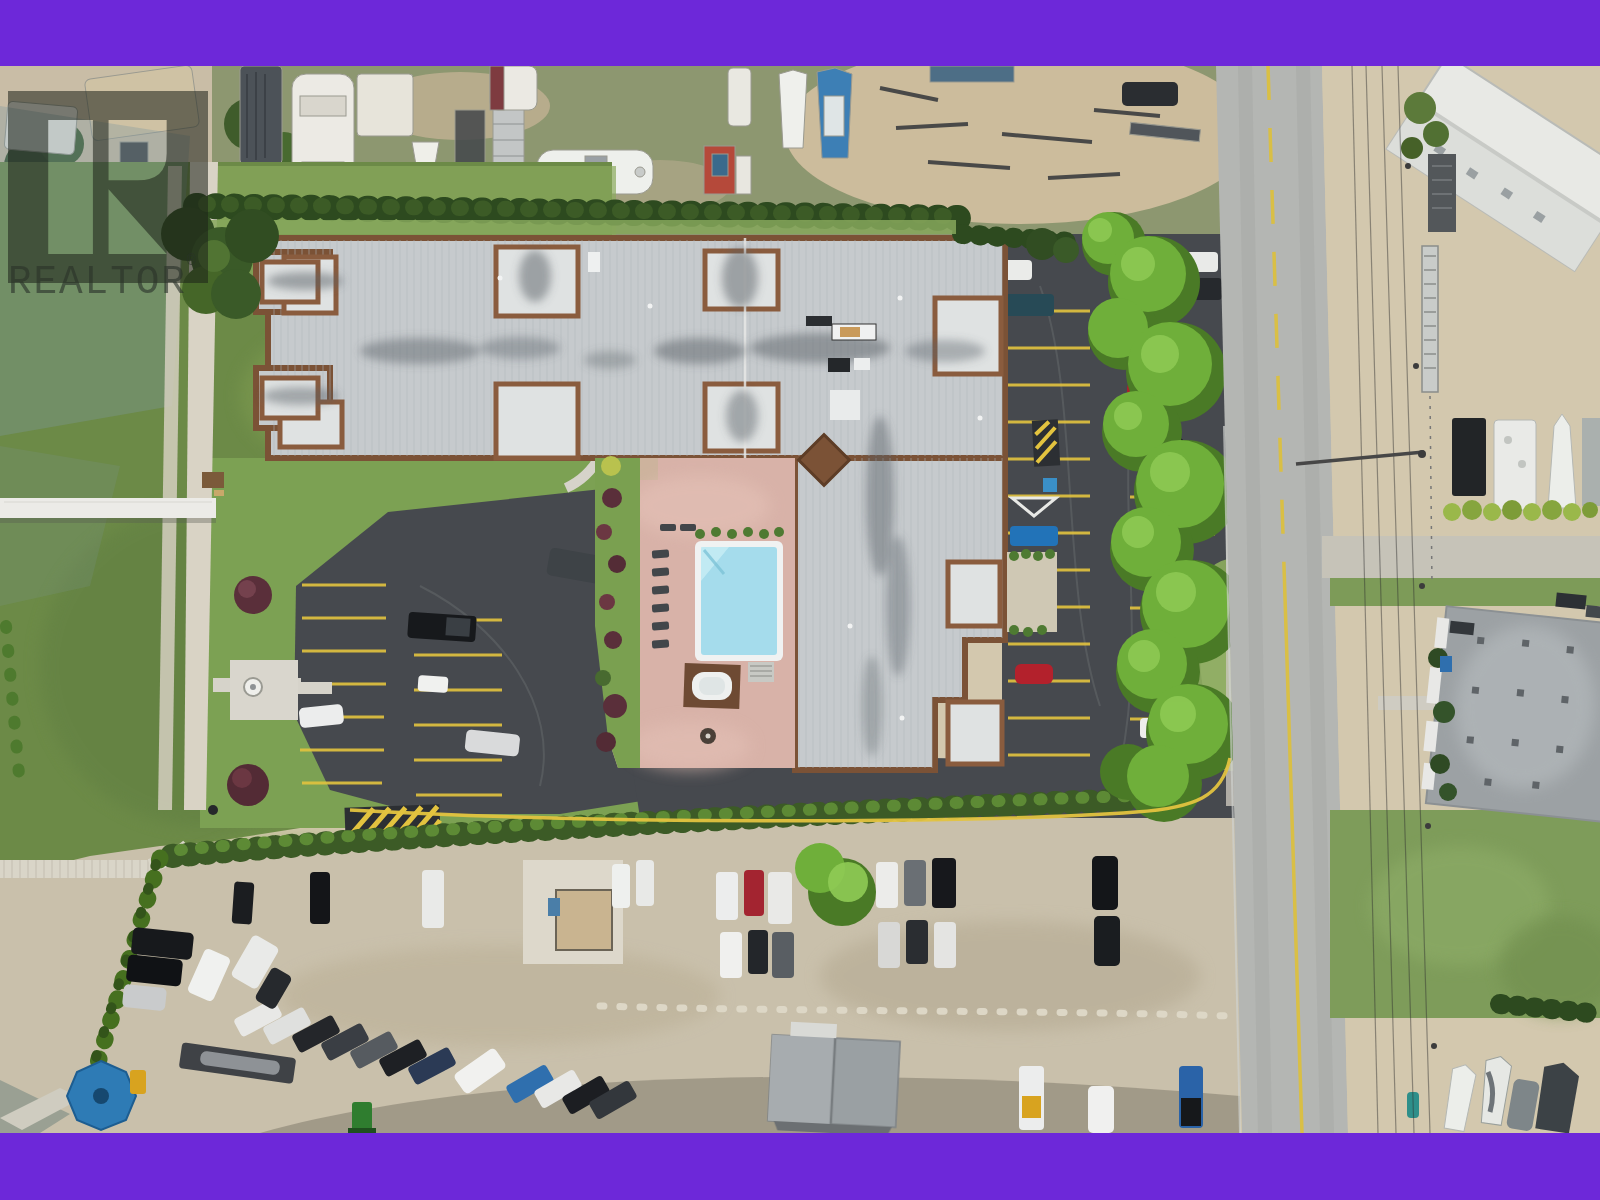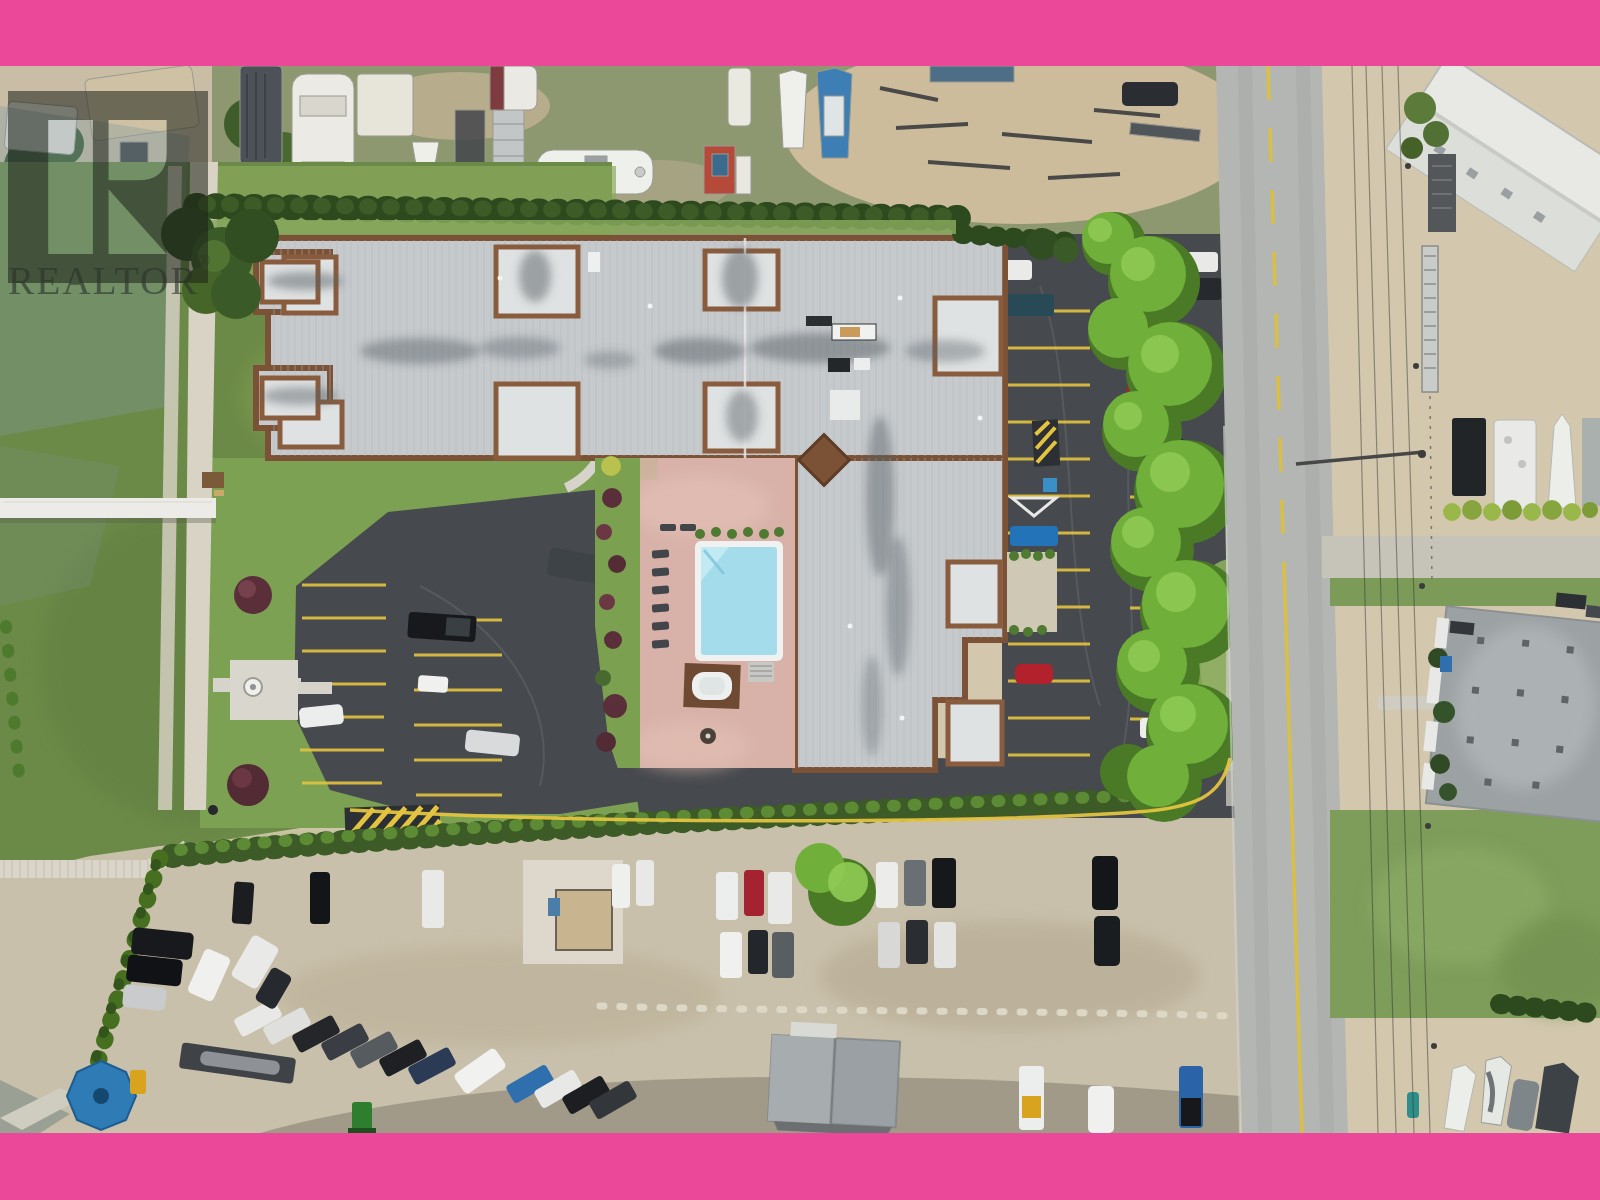--- a/index.html
+++ b/index.html
@@ -5,22 +5,22 @@
   :root{
     --sand:#d3c8ae; --gravel:#c9c0ab; --yard-grass:#8d9770; --field-green:#6c8a47;
     --field-bright:#8aa95c; --lawn:#7ca153; --asphalt:#46494e; --road:#b4b6b3;
     --roof:#c6cacd; --trim:#7b5236; --deck:#d8b2a8; --pool:#a5dcec; --coping:#f0f2f2;
     --hedge-dark:#2d4a1f; --hedge-mid:#3c5b26; --hedge-light:#5d8a35;
     --tree:#6faf3a; --tree-dark:#4a7a26; --tree-light:#8fcb55;
     --yellow:#e3c33f; --white-paint:#eceded; --concrete:#d9d3c5;
     --marsh:#7f98a0; --wm:rgba(28,33,24,0.55); --wm-text:rgba(42,50,42,0.62);
   }
   html,body{margin:0;padding:0;background:#ffffff;}
-  .canvas{position:relative;width:1600px;height:1200px;background:#ec4899;overflow:hidden;
-          font-family:Liberation Serif, serif;}
+  .canvas{position:relative;width:1600px;height:1200px;background:#6d28d9;overflow:hidden;
+          font-family:Liberation Mono, monospace;}
   .photo{position:absolute;left:0;top:66px;width:1600px;height:1067px;background:var(--sand);overflow:hidden;}
   .photo svg{display:block;width:100%;height:100%;}
   .watermark{position:absolute;left:8px;top:6px;width:200px;height:230px;pointer-events:none;}
   .wm-square{position:absolute;left:0;top:0;width:179px;height:172px;}
   .wm-text{position:absolute;left:0;top:180px;width:200px;font-size:41px;font-weight:400;
            letter-spacing:2px;color:var(--wm-text);transform:scaleX(0.96);transform-origin:left;}
   .wm-text sup{font-size:16px;vertical-align:28px;letter-spacing:0;}
 </style>
 </head>
 <body>

